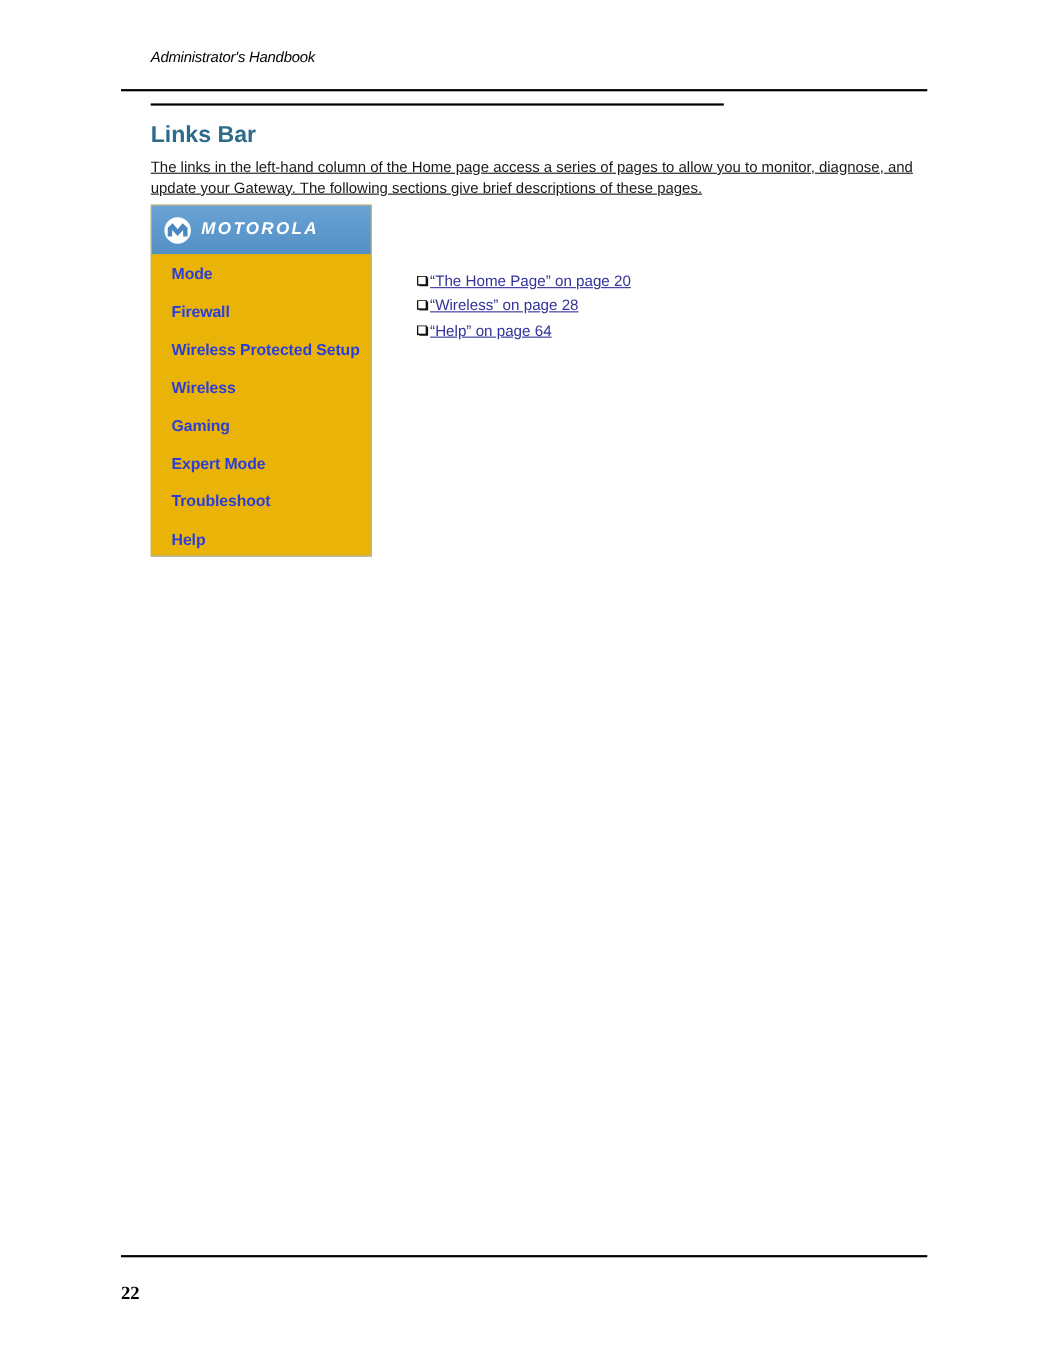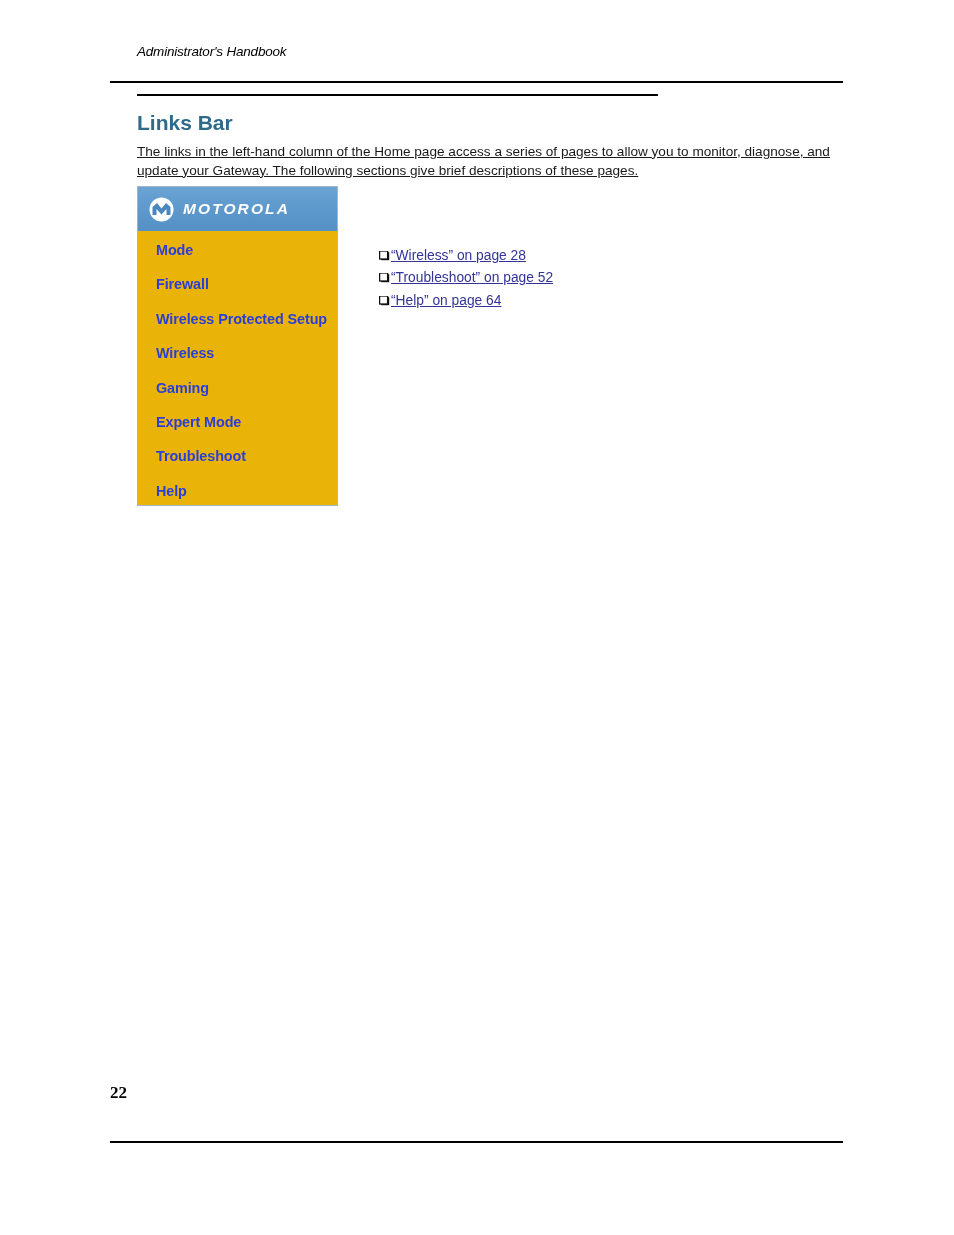--- a/index.html
+++ b/index.html
@@ -169,21 +169,21 @@
     left: 110px;
     top: 1141px;
     width: 733px;
     height: 2px;
     background: #000000;
   }
 
   .page-number {
     position: absolute;
     left: 110px;
-    top: 1083px;
+    top: 1166px;
     font-family: "Liberation Serif", serif;
     font-size: 17px;
     font-weight: bold;
     color: #000000;
   }
 </style>
 </head>
 <body>
 
 <div class="page">
@@ -215,40 +215,40 @@
       <div class="nav-item">Gaming</div>
       <div class="nav-item">Expert Mode</div>
       <div class="nav-item">Troubleshoot</div>
       <div class="nav-item">Help</div>
     </div>
 
   </div>
 
   <div class="xref-list">
 
-
-
-
     <div class="xref-row">
       <svg class="xref-bullet" viewBox="0 0 11 10">
         <rect x="2.2" y="1.2" width="8" height="8" fill="#111111"></rect>
         <rect x="0.6" y="0" width="8" height="8" fill="#ffffff" stroke="#111111" stroke-width="1.3"></rect>
       </svg>
-      <a class="xref-link" href="#">“Wireless” on page 28</a>
+      <a class="xref-link" href="#">“The Home Page” on page 20</a>
     </div>
 
 
 
     <div class="xref-row">
       <svg class="xref-bullet" viewBox="0 0 11 10">
         <rect x="2.2" y="1.2" width="8" height="8" fill="#111111"></rect>
         <rect x="0.6" y="0" width="8" height="8" fill="#ffffff" stroke="#111111" stroke-width="1.3"></rect>
       </svg>
-      <a class="xref-link" href="#">“Troubleshoot” on page 52</a>
-    </div>
+      <a class="xref-link" href="#">“Wireless” on page 28</a>
+    </div>
+
+
+
 
     <div class="xref-row">
       <svg class="xref-bullet" viewBox="0 0 11 10">
         <rect x="2.2" y="1.2" width="8" height="8" fill="#111111"></rect>
         <rect x="0.6" y="0" width="8" height="8" fill="#ffffff" stroke="#111111" stroke-width="1.3"></rect>
       </svg>
       <a class="xref-link" href="#">“Help” on page 64</a>
     </div>
 
   </div>

